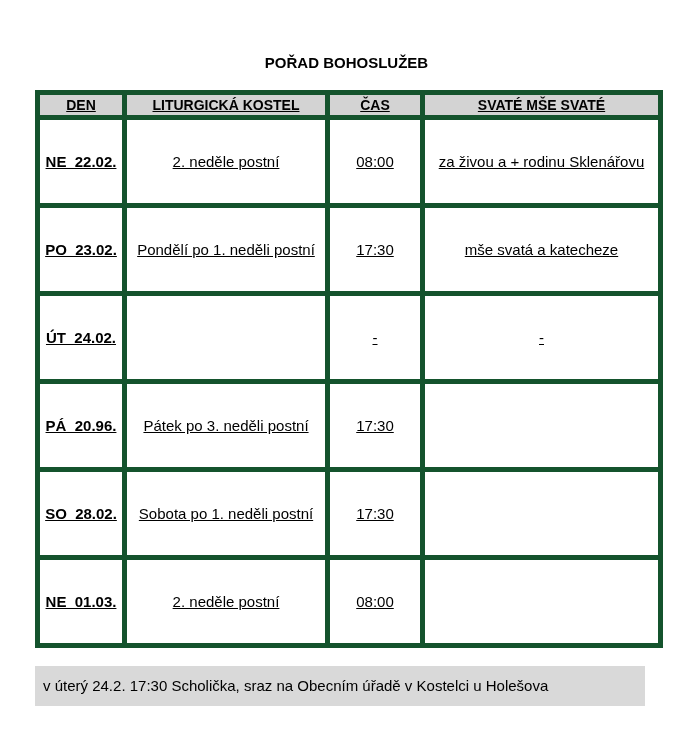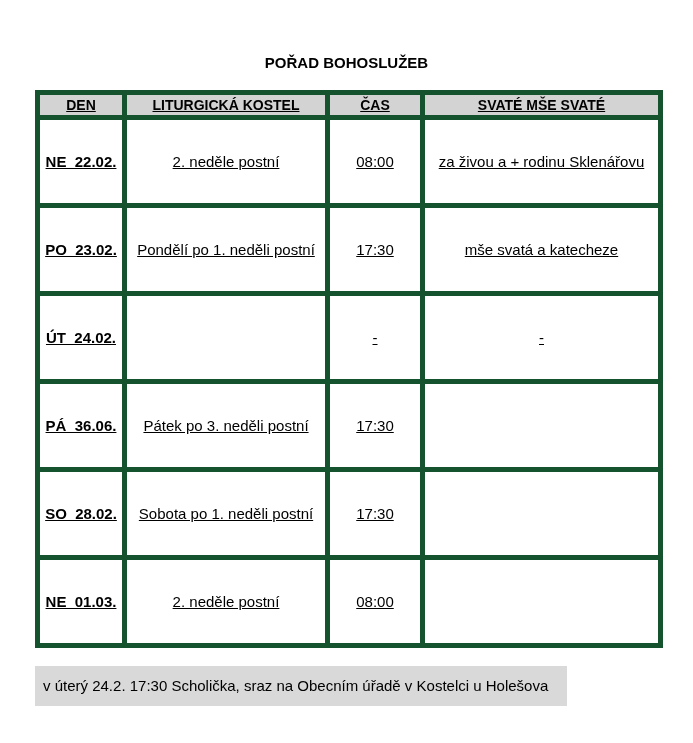--- a/index.html
+++ b/index.html
@@ -50,21 +50,21 @@
   }
   td.den-cell {
     background: var(--day-bg, #dcdcdc);
     font-weight: bold;
     text-align: left;
     padding-left: 8px;
     white-space: pre;
   }
 
   .footer-note {
-    width: 532px;
+    width: 610px;
     margin-top: 18px;
     background: var(--footer-bg, #d9d9d9);
     min-height: 40px;
     display: flex;
     align-items: center;
     padding: 0 8px;
     font-size: 15px;
   }
 </style>
 </head>
@@ -104,21 +104,21 @@
           <td class="cas-cell">17:30</td>
           <td class="umysl-cell">mše svatá a katecheze</td>
         </tr>
         <tr>
           <td class="den-cell">ÚT  24.02.</td>
           <td class="oslava-cell"></td>
           <td class="cas-cell">-</td>
           <td class="umysl-cell">-</td>
         </tr>
         <tr>
-          <td class="den-cell">PÁ  36.06.</td>
+          <td class="den-cell">PÁ  20.96.</td>
           <td class="oslava-cell">Pátek po 3. neděli postní</td>
           <td class="cas-cell">17:30</td>
           <td class="umysl-cell"></td>
         </tr>
         <tr>
           <td class="den-cell">SO  28.02.</td>
           <td class="oslava-cell">Sobota po 1. neděli postní</td>
           <td class="cas-cell">17:30</td>
           <td class="umysl-cell"></td>
         </tr>

